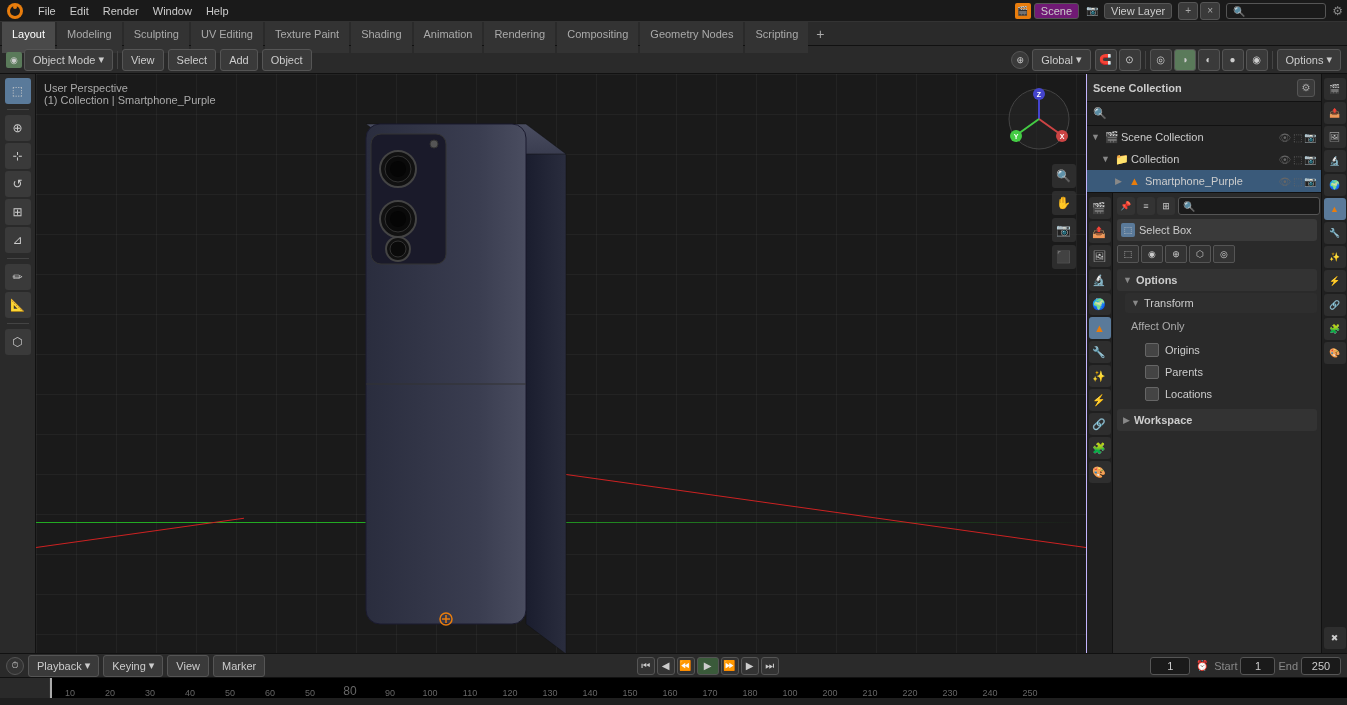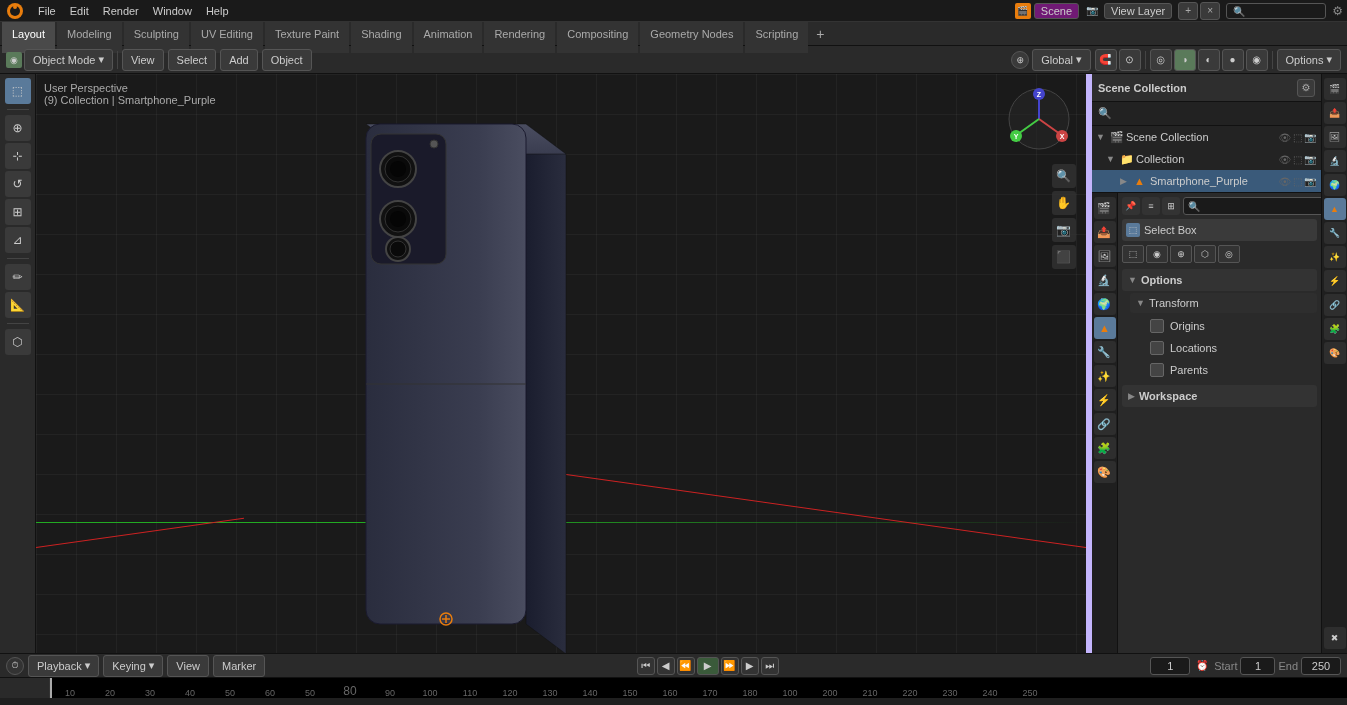--- a/index.html
+++ b/index.html
@@ -509,21 +509,21 @@
 
       <line x1="50" y1="270" x2="210" y2="270" stroke="#333" stroke-width="1"></line>
 
       <circle cx="130" cy="505" r="6" fill="none" stroke="#e87d0d" stroke-width="1.5"></circle>
       <line x1="126" y1="505" x2="134" y2="505" stroke="#e87d0d" stroke-width="1.5"></line>
       <line x1="130" y1="501" x2="130" y2="509" stroke="#e87d0d" stroke-width="1.5"></line>
     </svg>
 
     <div class="viewport-info">
       <div>User Perspective</div>
-      <div>(9) Collection | Smartphone_Purple</div>
+      <div>(1) Collection | Smartphone_Purple</div>
     </div>
 
     <div class="viewport-gizmo">
       <svg width="70" height="70" viewBox="0 0 70 70">
         <circle cx="35" cy="35" r="30" fill="rgba(40,40,40,0.5)" stroke="#444" stroke-width="1"></circle>
 
         <line x1="35" y1="35" x2="35" y2="12" stroke="#4444cc" stroke-width="2"></line>
         <circle cx="35" cy="10" r="6" fill="#4444cc"></circle>
         <text x="35" y="13" text-anchor="middle" fill="white" font-size="7" font-weight="bold">Z</text>
 
@@ -538,21 +538,21 @@
     </div>
 
     <div class="viewport-controls-right">
       <div class="vp-ctrl-icon">🔍</div>
       <div class="vp-ctrl-icon">✋</div>
       <div class="vp-ctrl-icon">📷</div>
       <div class="vp-ctrl-icon">⬛</div>
     </div>
   </div>
 
-  <div style="display:flex;flex-direction:column;width:235px;background:#2a2a2a;border-left:6px solid #c4b5fd;">
+  <div style="display:flex;flex-direction:column;width:235px;background:#2a2a2a;border-left:1px solid #c4b5fd;">
 
     <div style="display:flex;height:28px;background:#2e2e2e;border-bottom:1px solid #111;align-items:center;padding:0 6px;gap:4px;">
       <span style="font-size:11px;color:#ccc;font-weight:bold;">Scene Collection</span>
       <div style="flex:1;"></div>
       <div style="width:18px;height:18px;background:#3a3a3a;border:1px solid #555;border-radius:3px;cursor:pointer;display:flex;align-items:center;justify-content:center;font-size:10px;color:#aaa;">⚙</div>
     </div>
 
     <div style="height:24px;background:#222;border-bottom:1px solid #111;display:flex;align-items:center;padding:0 6px;gap:4px;">
       <span style="color:#666;font-size:11px;">🔍</span>
       <input type="text" style="flex: 1 1 0%; background: transparent; border: none; color: rgb(136, 136, 136); font-size: 11px; outline: none;" placeholder="">
@@ -643,34 +643,37 @@
             <span style="font-size:9px;color:#888;">▼</span>
             <span class="prop-section-title">Options</span>
           </div>
 
           <div class="prop-subsection">
             <div class="prop-subsection-header">
               <span style="font-size:9px;color:#888;">▼</span>
               <span style="font-size:11px;color:#ccc;">Transform</span>
             </div>
 
+            <div class="prop-row">
+              <span class="prop-label">Affect Only</span>
+            </div>
 
             <div class="prop-checkbox-row">
               <div class="prop-checkbox"></div>
               <span class="prop-checkbox-label">Origins</span>
             </div>
 
             <div class="prop-checkbox-row">
               <div class="prop-checkbox"></div>
-              <span class="prop-checkbox-label">Locations</span>
+              <span class="prop-checkbox-label">Parents</span>
             </div>
 
             <div class="prop-checkbox-row">
               <div class="prop-checkbox"></div>
-              <span class="prop-checkbox-label">Parents</span>
+              <span class="prop-checkbox-label">Locations</span>
             </div>
           </div>
         </div>
 
         <div class="prop-workspace-header">
           <span style="font-size:9px;color:#888;">▶</span>
           <span style="font-size:11px;color:#ccc;font-weight:bold;">Workspace</span>
         </div>
       </div>
     </div>

